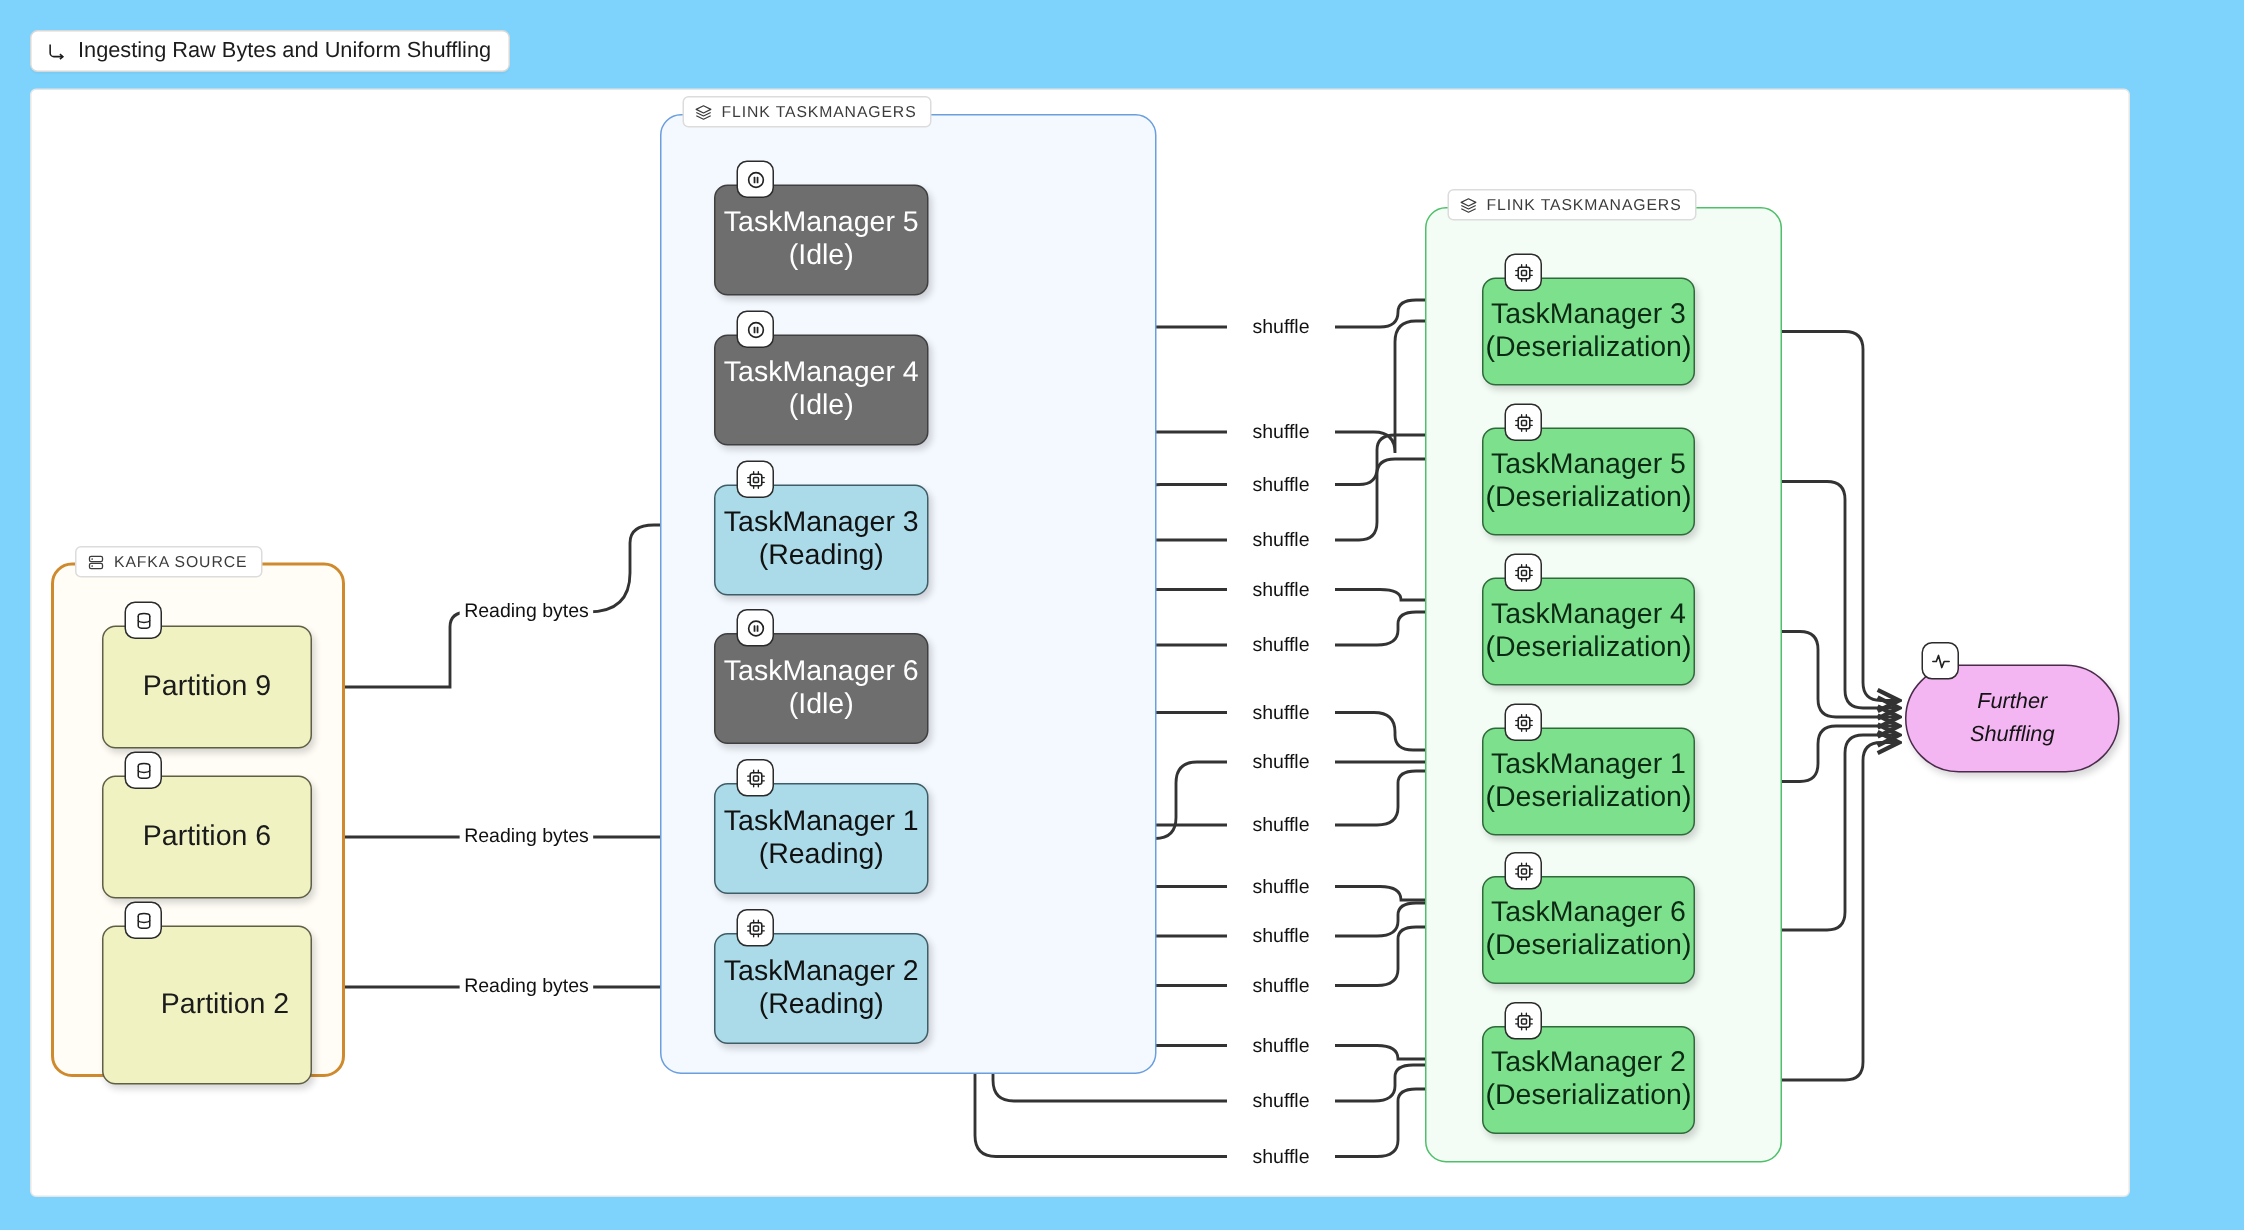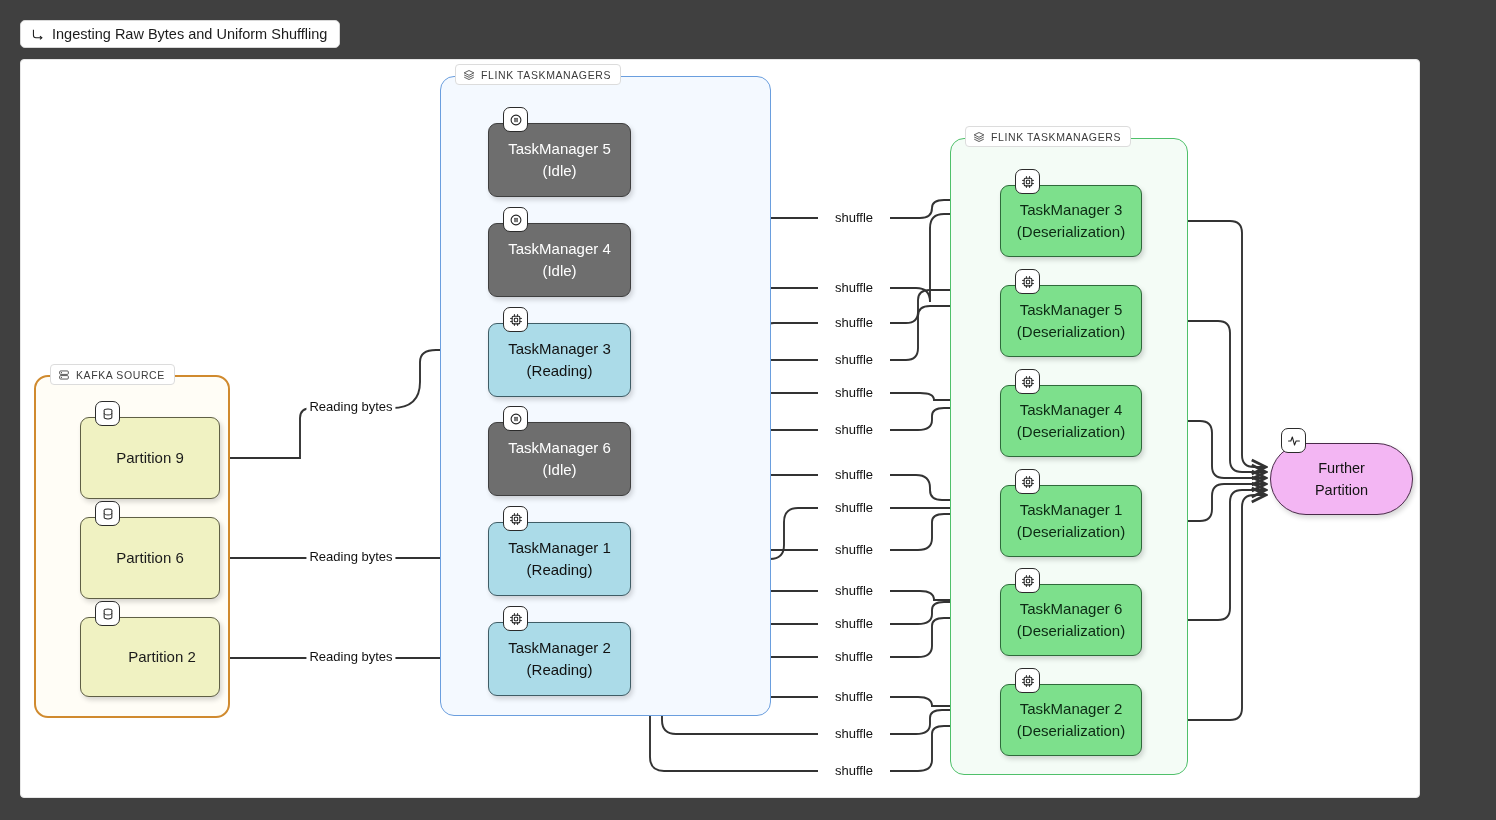--- a/index.html
+++ b/index.html
@@ -4,21 +4,21 @@
 <style>
   * { box-sizing: border-box; }
   html, body {
     margin: 0; padding: 0;
     background: #ffffff;
     font-family: "Liberation Sans", sans-serif;
   }
   #page {
     position: relative;
     width: 1496px; height: 820px;
-    background: #404040;
+    background: #7dd3fc;
     overflow: hidden;
   }
 
   
   #title-chip {
     position: absolute; left: 20px; top: 20px;
     height: 28px;
     display: flex; align-items: center; gap: 8px;
     padding: 0 12px 0 10px;
     background: #ffffff;
@@ -77,25 +77,24 @@
     white-space: nowrap;
   }
   .group-label .gicon { display:flex; align-items:center; }
 
   
   .node {
     position: absolute;
     border-radius: 9px;
     display: flex; flex-direction: column;
     align-items: center; justify-content: center;
-    font-size: 15px;
+    font-size: 19px;
     line-height: 22px;
     text-align: center;
     box-shadow: 2px 3px 5px rgba(0,0,0,.16);
-    margin-left: 12px;
   }
   .node .nline { display: block; }
 
   .node-partition { background: #f0f2c2; border: 1.3px solid #5f5f45; color: #1b1b1b; }
   .node-idle      { background: #6e6e6e; border: 1.3px solid #3f3f3f; color: #ffffff; }
   .node-reading   { background: #abdbe8; border: 1.3px solid #3f5d66; color: #111111; }
   .node-deser     { background: #7de08c; border: 1.3px solid #2f6a3b; color: #0d2a14; }
 
   .node-pill {
     position: absolute;
@@ -259,21 +258,21 @@
       <div class="node node-partition" style="left: 68px; top: 517px; width: 140px; height: 82px;">
         <div class="node-badge">
           <svg width="14" height="14" viewBox="0 0 16 16">
             <ellipse cx="8" cy="4.1" rx="4.4" ry="1.8" fill="#fff" stroke="#222" stroke-width="1.15"></ellipse>
             <path d="M3.6 4.1 V11.8 C3.6 12.8 5.6 13.6 8 13.6 C10.4 13.6 12.4 12.8 12.4 11.8 V4.1" fill="#fff" stroke="#222" stroke-width="1.15"></path>
             <path d="M3.6 7.3 C3.6 8.3 5.6 9.1 8 9.1 C10.4 9.1 12.4 8.3 12.4 7.3" fill="none" stroke="#222" stroke-width="1.05"></path>
           </svg>
         </div>
         <span class="nline">Partition 6</span>
       </div>
-      <div class="node node-partition" style="left: 68px; top: 617px; width: 140px; height: 80px; padding-left: 24px;">
+      <div class="node node-partition" style="left: 68px; top: 617px; width: 140px; height: 106px; padding-left: 24px;">
         <div class="node-badge">
           <svg width="14" height="14" viewBox="0 0 16 16">
             <ellipse cx="8" cy="4.1" rx="4.4" ry="1.8" fill="#fff" stroke="#222" stroke-width="1.15"></ellipse>
             <path d="M3.6 4.1 V11.8 C3.6 12.8 5.6 13.6 8 13.6 C10.4 13.6 12.4 12.8 12.4 11.8 V4.1" fill="#fff" stroke="#222" stroke-width="1.15"></path>
             <path d="M3.6 7.3 C3.6 8.3 5.6 9.1 8 9.1 C10.4 9.1 12.4 8.3 12.4 7.3" fill="none" stroke="#222" stroke-width="1.05"></path>
           </svg>
         </div>
         <span class="nline">Partition 2</span>
       </div>
       <div class="node node-idle" style="left: 476px; top: 123px; width: 143px; height: 74px;">
@@ -401,28 +400,28 @@
         <div class="node-badge">
           <svg width="14" height="14" viewBox="0 0 16 16">
             <rect x="3.6" y="3.6" width="8.8" height="8.8" rx="1.5" fill="#fff" stroke="#222" stroke-width="1.2"></rect>
             <rect x="6.1" y="6.1" width="3.8" height="3.8" rx="0.8" fill="none" stroke="#222" stroke-width="1.15"></rect>
             <path d="M6.2 3.6 V1.7 M9.8 3.6 V1.7 M6.2 12.4 V14.3 M9.8 12.4 V14.3 M3.6 6.2 H1.7 M3.6 9.8 H1.7 M12.4 6.2 H14.3 M12.4 9.8 H14.3" stroke="#222" stroke-width="1.05" stroke-linecap="round"></path>
           </svg>
         </div>
         <span class="nline">TaskManager 2</span>
         <span class="nline">(Deserialization)</span>
       </div>
-      <div class="node-pill" style="left: 1270px; top: 443px; width: 143px; height: 72px;">
+      <div class="node-pill" style="left: 1270px; top: 443px; width: 143px; height: 72px; font-style: italic;">
         <div class="node-badge onpill">
           <svg width="14" height="14" viewBox="0 0 16 16">
             <path d="M1.8 8 H4.4 L6.1 3.4 L8.6 12.6 L10.4 8 H14.2" fill="none" stroke="#222" stroke-width="1.25" stroke-linecap="round" stroke-linejoin="round"></path>
           </svg>
         </div>
         <span class="nline">Further</span>
-        <span class="nline">Partition</span>
+        <span class="nline">Shuffling</span>
       </div>
     </div>
 
   <div id="label-layer">
       <div class="edge-label" style="left: 351px; top: 407px;">Reading bytes</div>
       <div class="edge-label" style="left: 351px; top: 557px;">Reading bytes</div>
       <div class="edge-label" style="left: 351px; top: 657px;">Reading bytes</div>
       <div class="edge-label" style="left: 854px; top: 218px;">shuffle</div>
       <div class="edge-label" style="left: 854px; top: 288px;">shuffle</div>
       <div class="edge-label" style="left: 854px; top: 323px;">shuffle</div>

